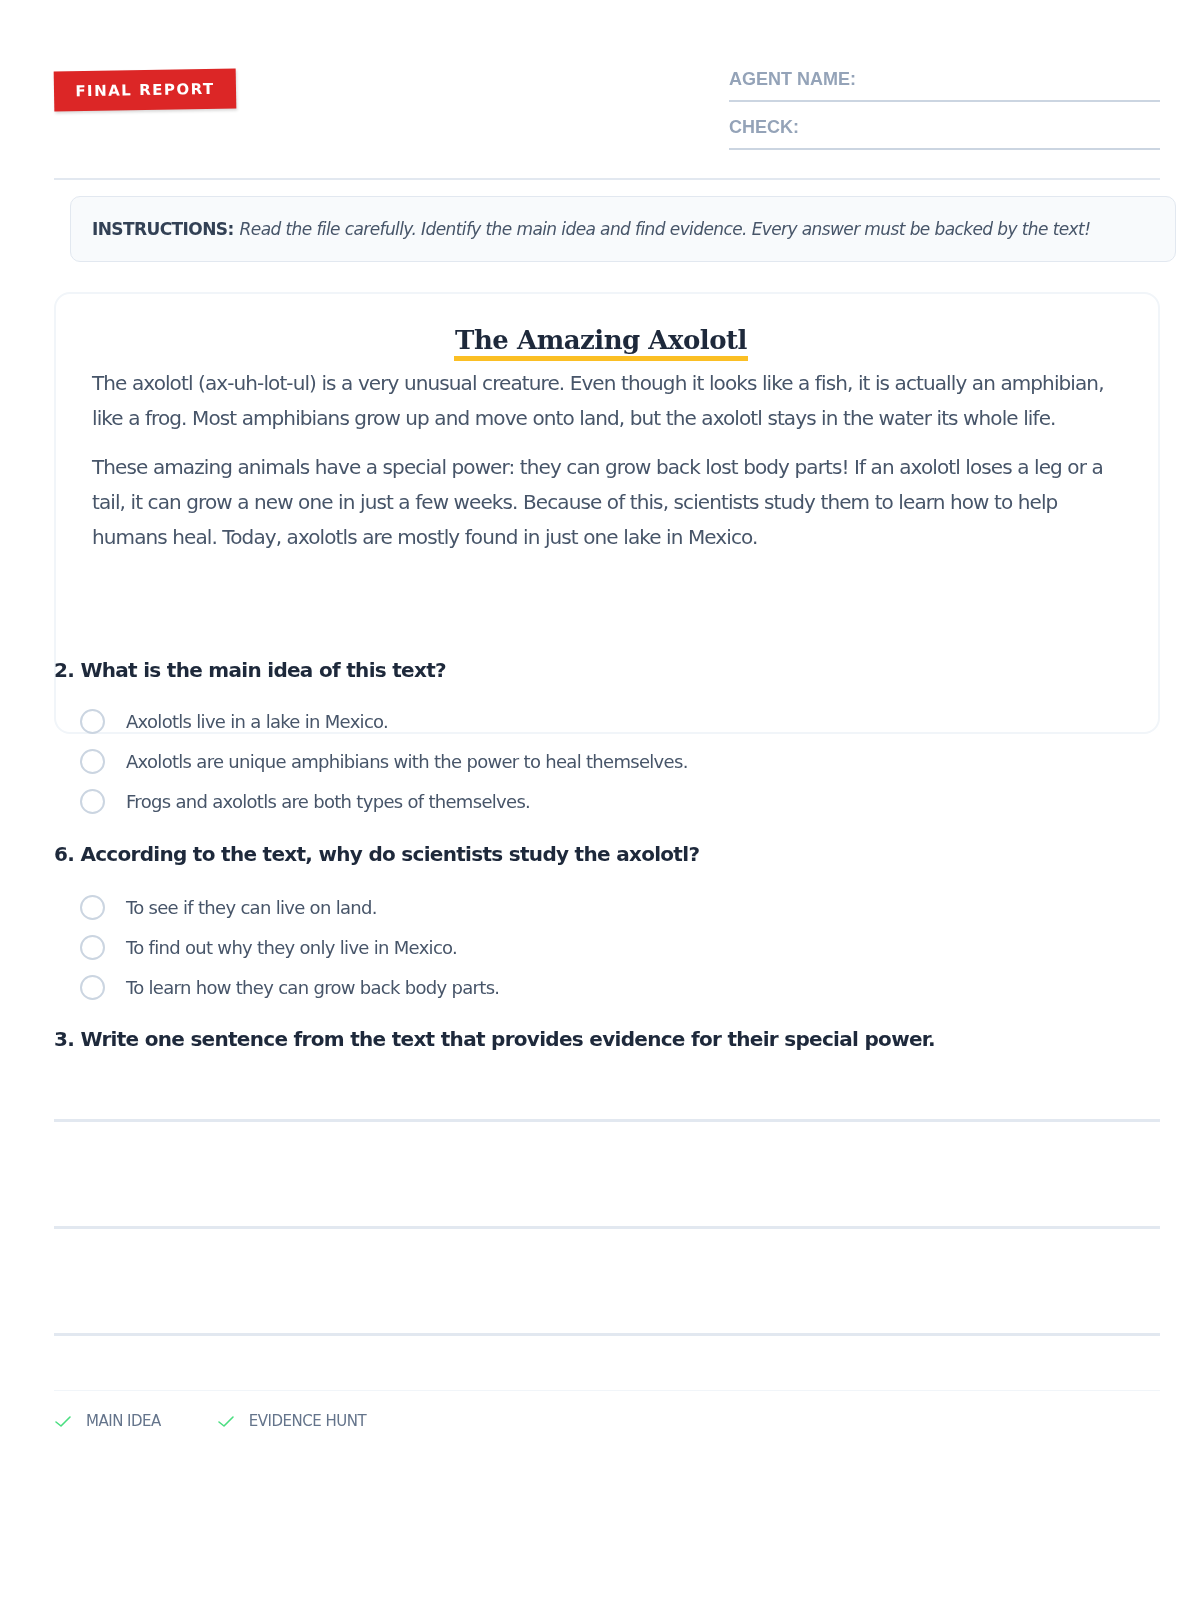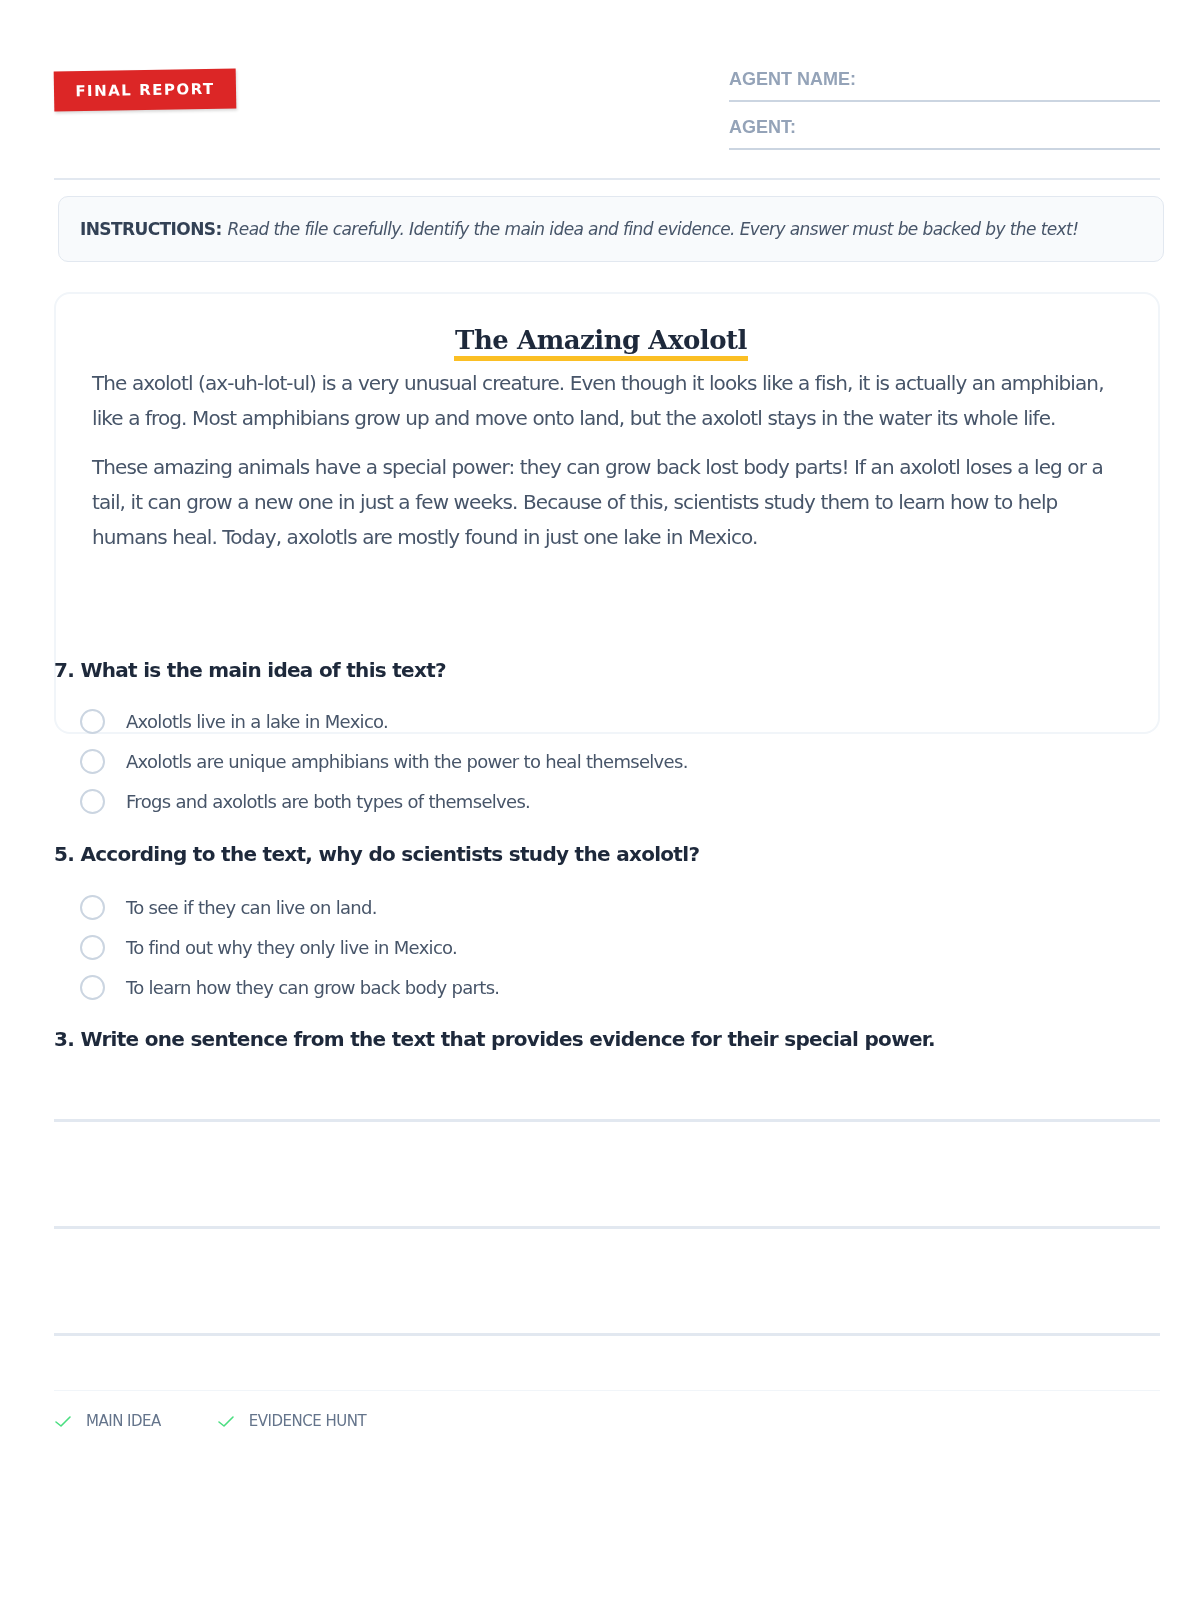--- a/index.html
+++ b/index.html
@@ -28,21 +28,21 @@
     .fields { position: absolute; left: 675px; top: 54px; width: 431px; }
     .field {
       height: 36px; border-bottom: 2px solid #cbd5e1;
       font-family: "Liberation Sans", sans-serif; font-weight: bold;
       font-size: 18px; color: #94a3b8; padding-top: 3px;
       margin-bottom: 12px;
     }
 
     
     .instructions {
-      position: absolute; left: 4px; top: 196px; width: 1106px; height: 66px;
+      position: absolute; left: 16px; top: 196px; width: 1106px; height: 66px;
       background: #f8fafc; border: 1px solid #e2e8f0; border-radius: 10px;
       display: flex; align-items: center; padding-left: 21px;
       font-size: 17px; color: #475569;
       font-family: "DejaVu Sans", sans-serif;
       letter-spacing: -0.6px;
     }
     .instructions .lbl { font-weight: bold; color: #334155; margin-right: 6px; }
     .instructions .txt { font-style: italic; }
 
     
@@ -107,55 +107,55 @@
 
 <div class="page">
 
   <div class="header">
     <div class="badge">FINAL REPORT</div>
     <div class="fields">
       <div class="field">
         <span>AGENT NAME:</span>
       </div>
       <div class="field">
-        <span>AGENT:</span>
+        <span>CHECK:</span>
       </div>
     </div>
   </div>
 
   <div class="instructions">
     <span class="lbl">INSTRUCTIONS:</span>
     <span class="txt">Read the file carefully. Identify the main idea and find evidence. Every answer must be backed by the text!</span>
   </div>
 
   <div class="article">
     <div class="article-title-wrap">
       <span class="article-title">The Amazing Axolotl</span>
     </div>
     <p>The axolotl (ax-uh-lot-ul) is a very unusual creature. Even though it looks like a fish, it is actually an amphibian, like a frog. Most amphibians grow up and move onto land, but the axolotl stays in the water its whole life.</p>
     <p>These amazing animals have a special power: they can grow back lost body parts! If an axolotl loses a leg or a tail, it can grow a new one in just a few weeks. Because of this, scientists study them to learn how to help humans heal. Today, axolotls are mostly found in just one lake in Mexico.</p>
   </div>
 
-  <div class="question" style="top:658px;">7. What is the main idea of this text?</div>
+  <div class="question" style="top:658px;">2. What is the main idea of this text?</div>
   <div class="options" style="top:701px;">
     <div class="option">
       <span class="radio"></span>
       <span class="option-label">Axolotls live in a lake in Mexico.</span>
     </div>
     <div class="option">
       <span class="radio"></span>
       <span class="option-label">Axolotls are unique amphibians with the power to heal themselves.</span>
     </div>
     <div class="option">
       <span class="radio"></span>
       <span class="option-label">Frogs and axolotls are both types of themselves.</span>
     </div>
   </div>
 
-  <div class="question" style="top:842px;">5. According to the text, why do scientists study the axolotl?</div>
+  <div class="question" style="top:842px;">6. According to the text, why do scientists study the axolotl?</div>
   <div class="options" style="top:887px;">
     <div class="option">
       <span class="radio"></span>
       <span class="option-label">To see if they can live on land.</span>
     </div>
     <div class="option">
       <span class="radio"></span>
       <span class="option-label">To find out why they only live in Mexico.</span>
     </div>
     <div class="option">

